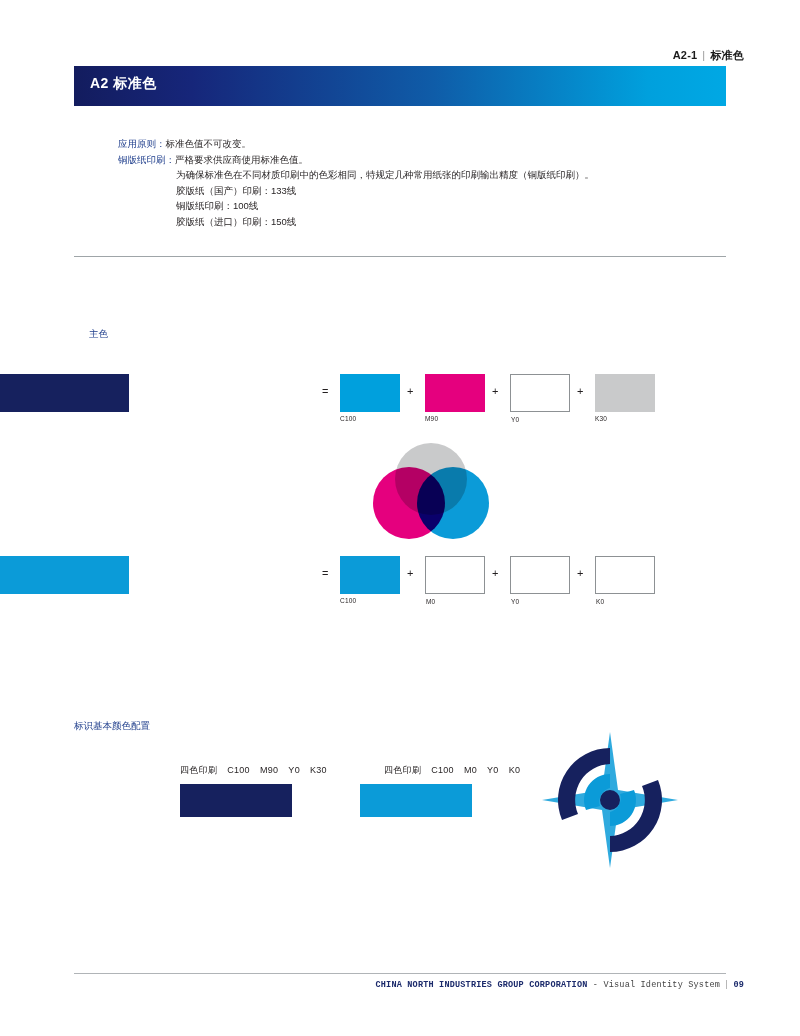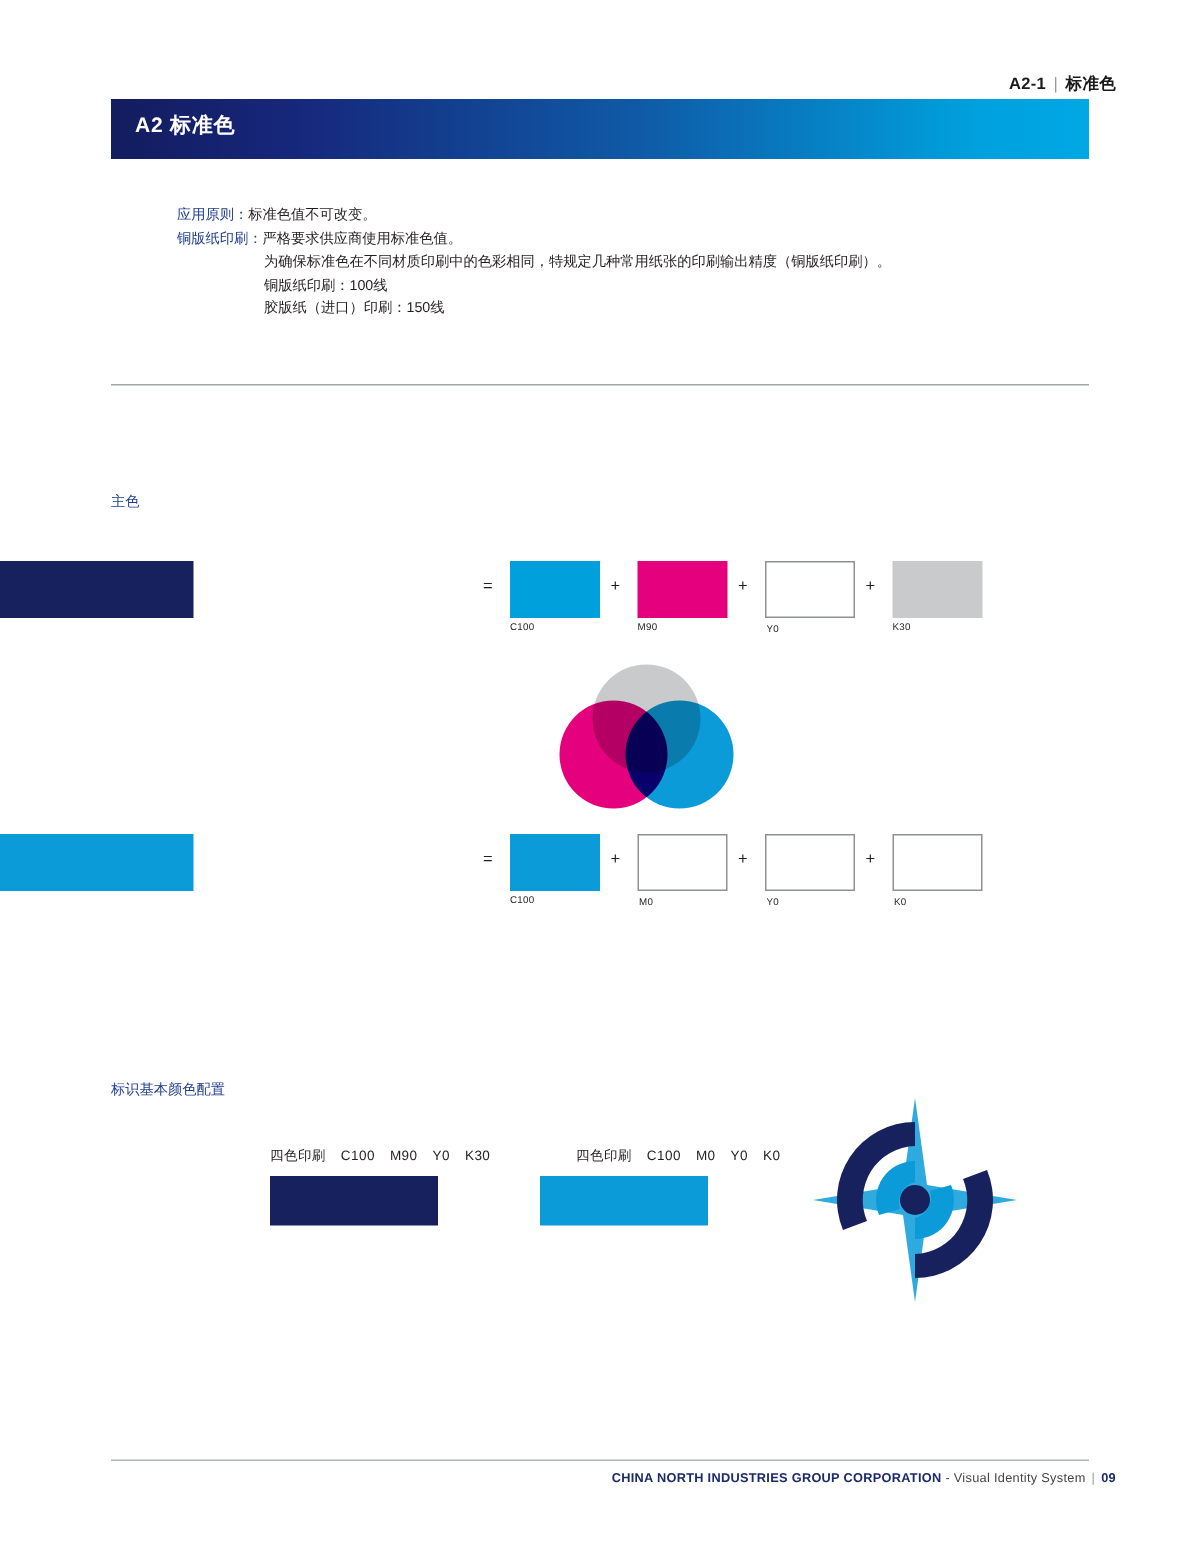--- a/index.html
+++ b/index.html
@@ -81,21 +81,21 @@
   .rule.top-rule { top: 256px; }
   .rule.bottom-rule { top: 973px; background: #b0b4b7; }
 
   
   .section-label {
     position: absolute;
     font-size: 9.5px;
     color: #1f3e8c;
     font-weight: normal;
   }
-  .label-main { left: 74px; top: 328px; }
+  .label-main { left: 89px; top: 328px; }
   .label-logo { left: 74px; top: 720px; }
 
   
   .eq-row {
     position: absolute;
     left: 0;
     width: 800px;
     height: 46px;
   }
   .eq-row.row1 { top: 374px; }
@@ -181,20 +181,21 @@
   }
 
   
   .footer {
     position: absolute;
     right: 56px;
     top: 980px;
     font-size: 8.5px;
     color: #231f20;
     letter-spacing: 0.2px;
+    font-family: Liberation Mono, monospace;
   }
   .footer .brand {
     font-weight: bold;
     color: #1b2a6b;
   }
   .footer .vis { color: #444; }
   .footer .bar { color: #9a9a9a; margin: 0 4px; }
   .footer .pg { font-weight: bold; color: #1b2a6b; }
 </style>
 </head>
@@ -209,20 +210,21 @@
 </div>
 
 <div class="intro">
   <div class="row">
     <span class="lbl">应用原则：</span><span>标准色值不可改变。</span>
   </div>
   <div class="row">
     <span class="lbl">铜版纸印刷：</span><span>严格要求供应商使用标准色值。</span>
   </div>
   <div class="row indent">为确保标准色在不同材质印刷中的色彩相同，特规定几种常用纸张的印刷输出精度（铜版纸印刷）。</div>
+  <div class="row indent">胶版纸（国产）印刷：133线</div>
   <div class="row indent">铜版纸印刷：100线</div>
   <div class="row indent">胶版纸（进口）印刷：150线</div>
 </div>
 
 <div class="rule top-rule"></div>
 
 <div class="section-label label-main">主色</div>
 
 <div class="eq-row row1">
   <div class="swatch big" id="r1-res" style="background: rgb(22, 33, 94);"></div>

